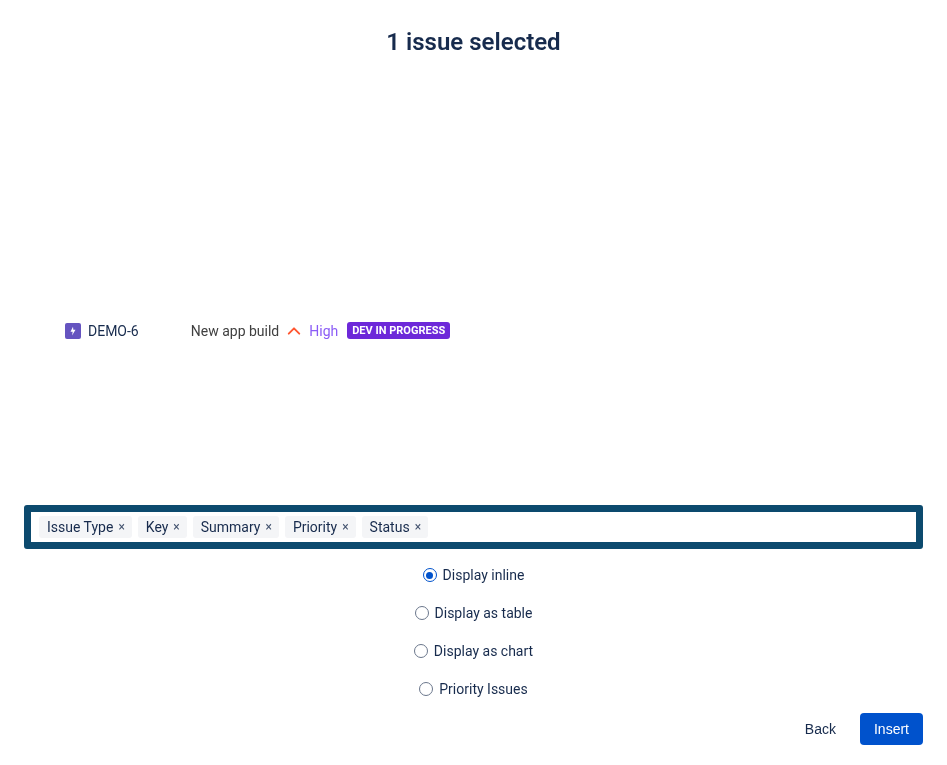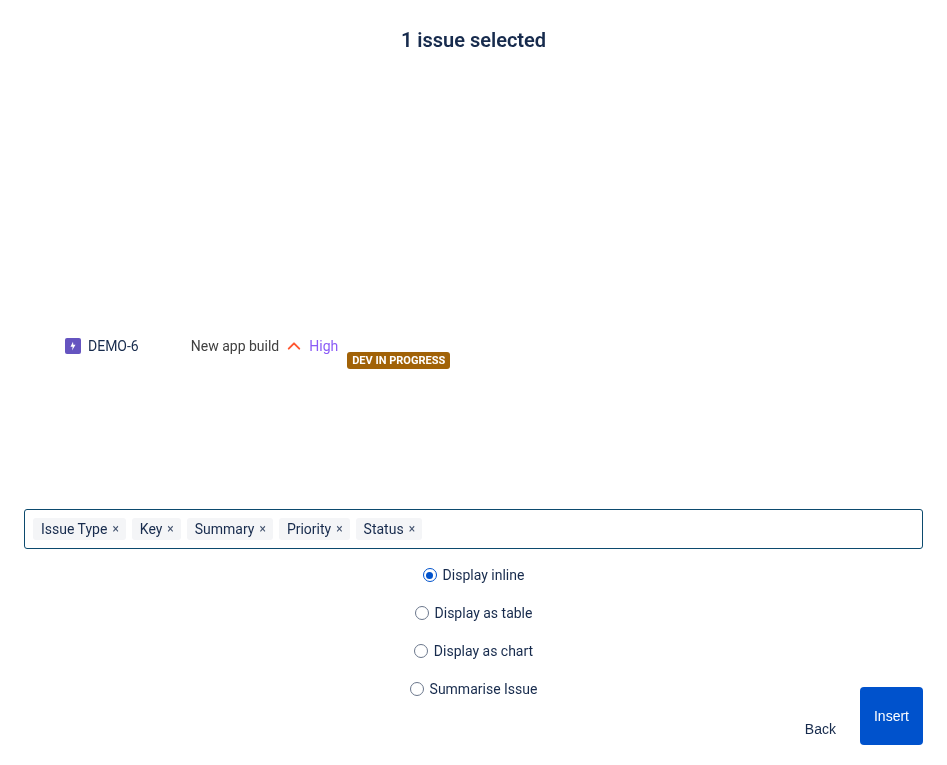--- a/index.html
+++ b/index.html
@@ -10,21 +10,21 @@
     body {
       font-family: -apple-system, BlinkMacSystemFont, "Segoe UI", Roboto, Helvetica, Arial, sans-serif;
       background: #fff;
       color: #172B4D;
       width: 947px;
       height: 765px;
       position: relative;
     }
     .header-title {
       text-align: center;
-      font-size: 20px;
+      font-size: 24px;
       font-weight: 600;
       padding-top: 28px;
       color: #172B4D;
     }
     .issue-row {
       position: absolute;
       top: 322px;
       left: 65px;
       display: flex;
       align-items: center;
@@ -63,30 +63,29 @@
       height: 16px;
     }
     .priority-icon svg {
       width: 14px;
       height: 14px;
     }
     .priority-label {
       color: #8b5cf6;
     }
     .status-lozenge {
-      background: #a16207;
+      background: #6d28d9;
       color: #fff;
       font-size: 11px;
       font-weight: 700;
       padding: 2px 5px;
       border-radius: 3px;
       text-transform: uppercase;
       letter-spacing: 0;
       margin-left: 2px;
-      margin-top: 30px;
     }
     .bottom-controls {
       position: absolute;
       left: 24px;
       right: 24px;
       bottom: 68px;
     }
     .field-row {
       display: flex;
       gap: 30px;
@@ -106,21 +105,21 @@
       color: #172B4D;
       cursor: pointer;
     }
     .add-field-select .chevron {
       display: flex;
       align-items: center;
     }
     .tags-container {
       flex: 1;
       min-height: 40px;
-      border: 1px solid #0c4a6e;
+      border: 7px solid #0c4a6e;
       border-radius: 3px;
       background: #fff;
       display: flex;
       align-items: center;
       flex-wrap: wrap;
       gap: 6px;
       padding: 4px 8px;
     }
     .tag {
       background: #F4F5F7;
@@ -191,21 +190,21 @@
       padding: 8px 10px;
       cursor: pointer;
       border-radius: 3px;
     }
     .btn-insert {
       background: #0052CC;
       color: #fff;
       border: none;
       font-size: 14px;
       font-weight: 500;
-      padding: 21px 14px;
+      padding: 8px 14px;
       border-radius: 4px;
       cursor: pointer;
     }
   </style>
 </head>
 <body>
 
 <div class="header-title">1 issue selected</div>
 
 <div class="issue-row">
@@ -259,21 +258,21 @@
     <label class="radio-option">
       <span class="radio-circle"></span>
       <span>Display as table</span>
     </label>
     <label class="radio-option">
       <span class="radio-circle"></span>
       <span>Display as chart</span>
     </label>
     <label class="radio-option">
       <span class="radio-circle"></span>
-      <span>Summarise Issue</span>
+      <span>Priority Issues</span>
     </label>
   </div>
 </div>
 
 <div class="footer-buttons">
   <button class="btn-back">Back</button>
   <button class="btn-insert">Insert</button>
 </div>
 
 </body></html>

